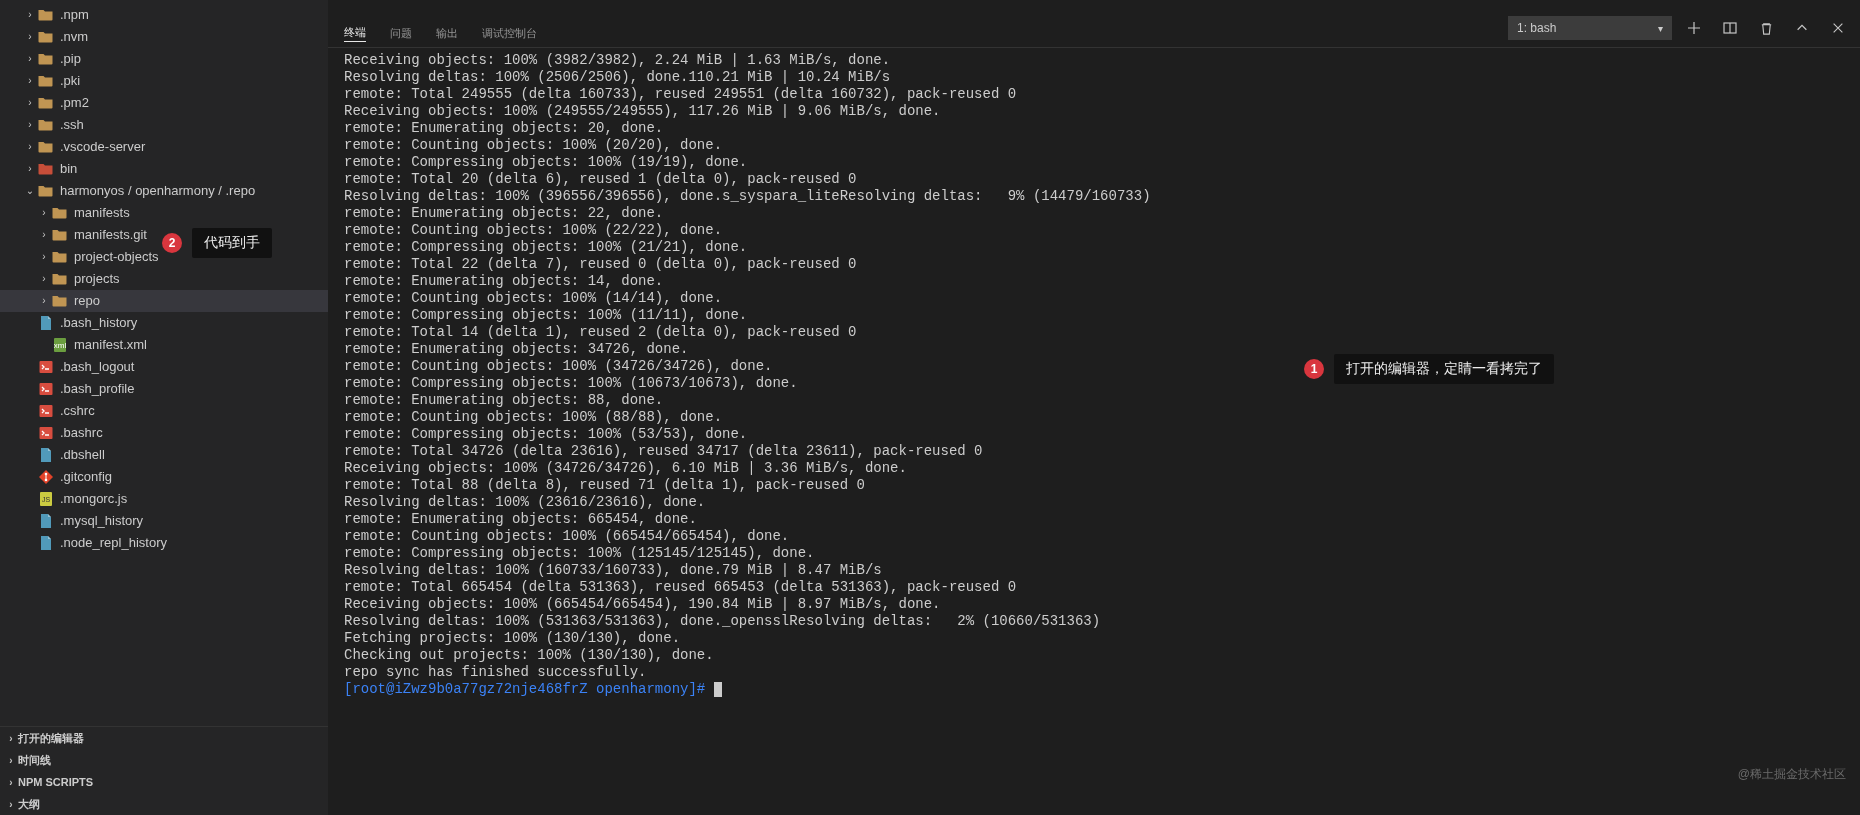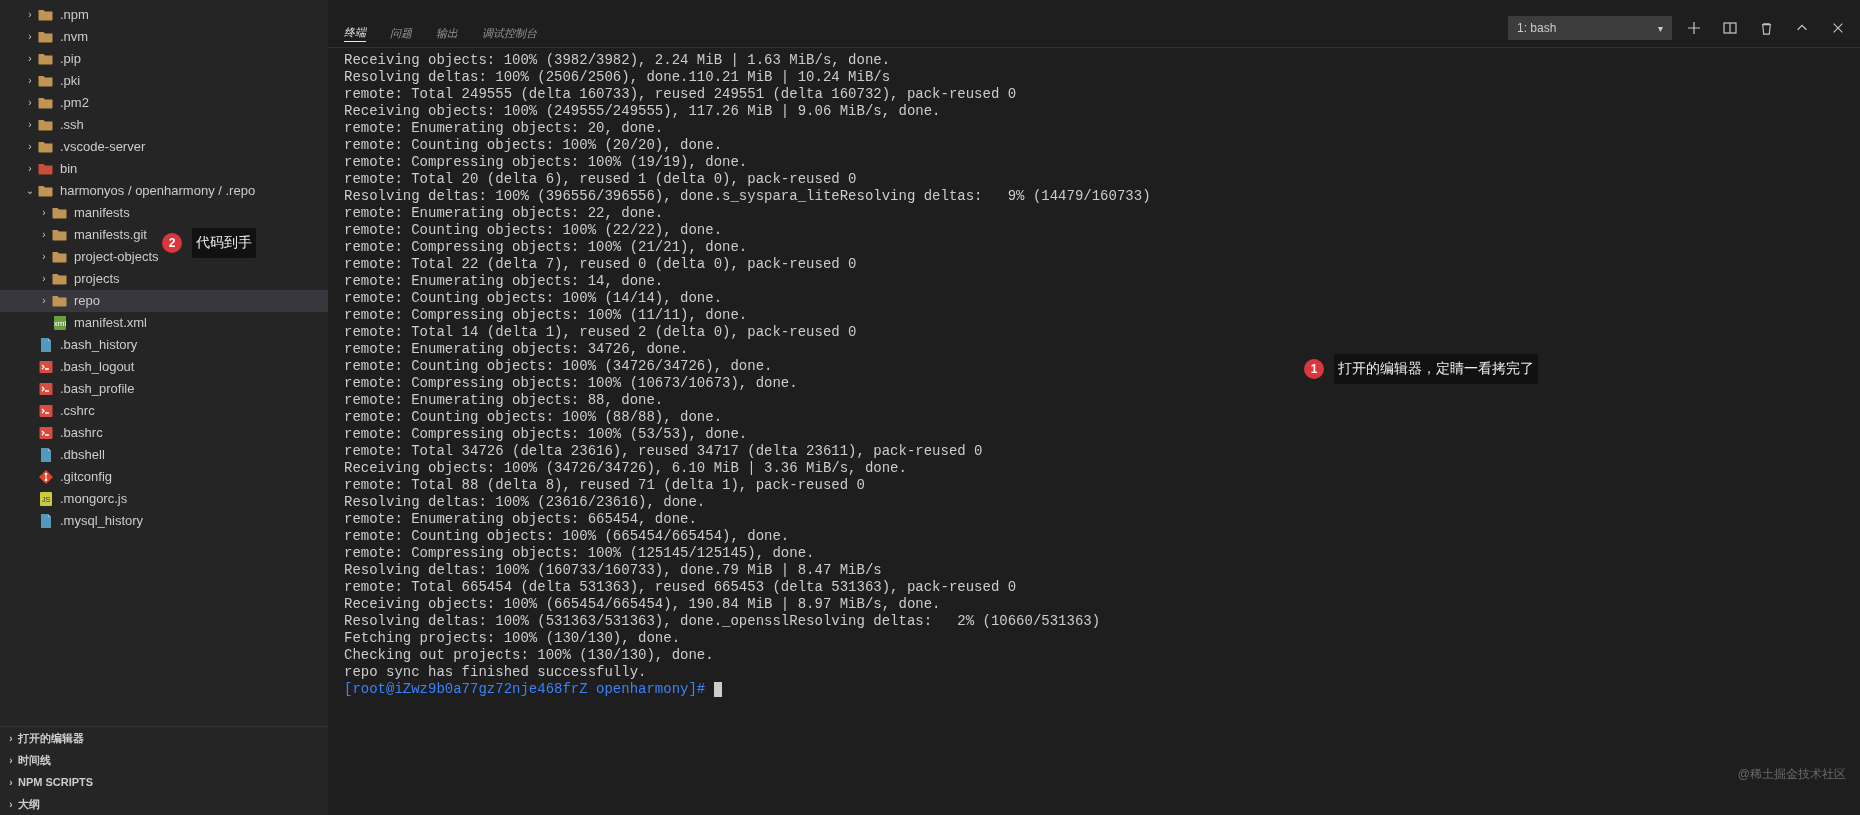--- a/index.html
+++ b/index.html
@@ -17,38 +17,38 @@
     margin-right:6px; }
   .folder-ic svg, .file-ic svg { width:16px; height:16px; }
   .label { color:#cccccc; }
   .sections { border-top:1px solid #333; }
   .section-hdr { display:flex; align-items:center; height:22px; padding-left:4px;
     font-size:11px; font-weight:700; text-transform:uppercase; color:#cccccc; cursor:pointer;}
   .section-hdr .chevron { width:14px;}
   .panel { flex:1; display:flex; flex-direction:column; background:#1e1e1e; position:relative;}
   .panel-top { height:20px; }
   .panel-tabs { display:flex; align-items:center; height:28px; padding-left:16px;
-    border-bottom:1px solid #333; font-size:11px;font-style:italic; }
+    border-bottom:1px solid #333; font-size:11px; }
   .ptab { margin-right:24px; color:#969696; cursor:pointer; padding-bottom:1px;}
   .ptab.active { color:#e7e7e7; border-bottom:1px solid #e7e7e7; }
   .panel-right { position:absolute; right:8px; top:14px; display:flex; align-items:center; gap:8px;}
   .term-select { width:164px; height:24px; background:#3c3c3c; border:1px solid #3c3c3c;
     color:#cccccc; display:flex; align-items:center; padding:0 8px; font-size:12px; justify-content:space-between;}
   .rbtn { width:28px; height:28px; display:flex; align-items:center; justify-content:center;
     color:#c5c5c5; cursor:pointer; font-size:14px;}
   .terminal { flex:1; padding:4px 16px 8px 16px; font-family:Liberation Mono, monospace;
     font-size:14px; line-height:17px; white-space:pre; color:#cccccc; overflow:hidden;}
   .terminal .line { }
   .prompt .br { color:#3b82f6; }
   .cursor { display:inline-block; width:8px; height:15px; background:#cccccc; vertical-align:text-bottom;}
   .annot { position:absolute; display:flex; align-items:center; gap:10px; z-index:10;
     font-size:14px; color:#ffffff;}
   .annot .badge { width:20px; height:20px; border-radius:50%; background:#d9363e; color:#fff;
     display:flex; align-items:center; justify-content:center; font-size:12px; font-weight:600;}
-  .annot .bubble { background:#111111; padding:6px 4px; border-radius:2px; color:#eeeeee;
+  .annot .bubble { background:#111111; padding:6px 12px; border-radius:2px; color:#eeeeee;
     font-size:14px;}
   .watermark { position:absolute; right:14px; bottom:32px; font-size:12px; color:#6a6a6a;}
 </style>
 </head>
 <body>
 
 <div class="app">
   <div class="sidebar">
     <div class="tree" id="tree">
         <div class="tree-row">
@@ -185,40 +185,40 @@
           <span class="indent" style="width: 36px;"></span>
           <span class="chevron">›</span>
           <span class="icon folder-ic">
             <svg viewBox="0 0 16 16">
               <path fill="#c09553" d="M1.5 3h4l1.5 1.5h7.5v8a1 1 0 0 1-1 1h-12a1 1 0 0 1-1-1V3z"></path>
             </svg>
           </span>
           <span class="label">repo</span>
         </div>
         <div class="tree-row">
+          <span class="indent" style="width: 22px;"></span>
+          <span class="chevron"></span>
+          <span class="icon file-ic">
+            <svg viewBox="0 0 16 16">
+              <path fill="#519aba" d="M3 1h7l3 3v11H3z"></path>
+              <path fill="#fff" opacity=".4" d="M10 1v3h3"></path>
+            </svg>
+          </span>
+          <span class="label">.bash_history</span>
+        </div>
+        <div class="tree-row">
           <span class="indent" style="width: 36px;"></span>
           <span class="chevron"></span>
           <span class="icon file-ic">
             <svg viewBox="0 0 16 16">
               <rect x="2" y="1" width="12" height="14" rx="1" fill="#6b9e3f"></rect>
               <text x="8" y="11" font-size="8" text-anchor="middle" fill="#fff">xml</text>
             </svg>
           </span>
           <span class="label">manifest.xml</span>
-        </div>
-        <div class="tree-row">
-          <span class="indent" style="width: 22px;"></span>
-          <span class="chevron"></span>
-          <span class="icon file-ic">
-            <svg viewBox="0 0 16 16">
-              <path fill="#519aba" d="M3 1h7l3 3v11H3z"></path>
-              <path fill="#fff" opacity=".4" d="M10 1v3h3"></path>
-            </svg>
-          </span>
-          <span class="label">.bash_history</span>
         </div>
         <div class="tree-row">
           <span class="indent" style="width: 22px;"></span>
           <span class="chevron"></span>
           <span class="icon file-ic">
             <svg viewBox="0 0 16 16">
               <rect x="1.5" y="2" width="13" height="12" rx="1" fill="#d84d3f"></rect>
               <path d="M4 6l2 2-2 2M7 10h4" stroke="#fff" stroke-width="1.3" fill="none"></path>
             </svg>
           </span>
@@ -295,20 +295,31 @@
         <div class="tree-row">
           <span class="indent" style="width: 22px;"></span>
           <span class="chevron"></span>
           <span class="icon file-ic">
             <svg viewBox="0 0 16 16">
               <path fill="#519aba" d="M3 1h7l3 3v11H3z"></path>
               <path fill="#fff" opacity=".4" d="M10 1v3h3"></path>
             </svg>
           </span>
           <span class="label">.mysql_history</span>
+        </div>
+        <div class="tree-row">
+          <span class="indent" style="width: 22px;"></span>
+          <span class="chevron"></span>
+          <span class="icon file-ic">
+            <svg viewBox="0 0 16 16">
+              <path fill="#519aba" d="M3 1h7l3 3v11H3z"></path>
+              <path fill="#fff" opacity=".4" d="M10 1v3h3"></path>
+            </svg>
+          </span>
+          <span class="label">.node_repl_history</span>
         </div>
       </div>
     <div class="sections" id="sections">
         <div class="section-hdr">
           <span class="chevron">›</span>
           <span>打开的编辑器</span>
         </div>
         <div class="section-hdr">
           <span class="chevron">›</span>
           <span>时间线</span>

